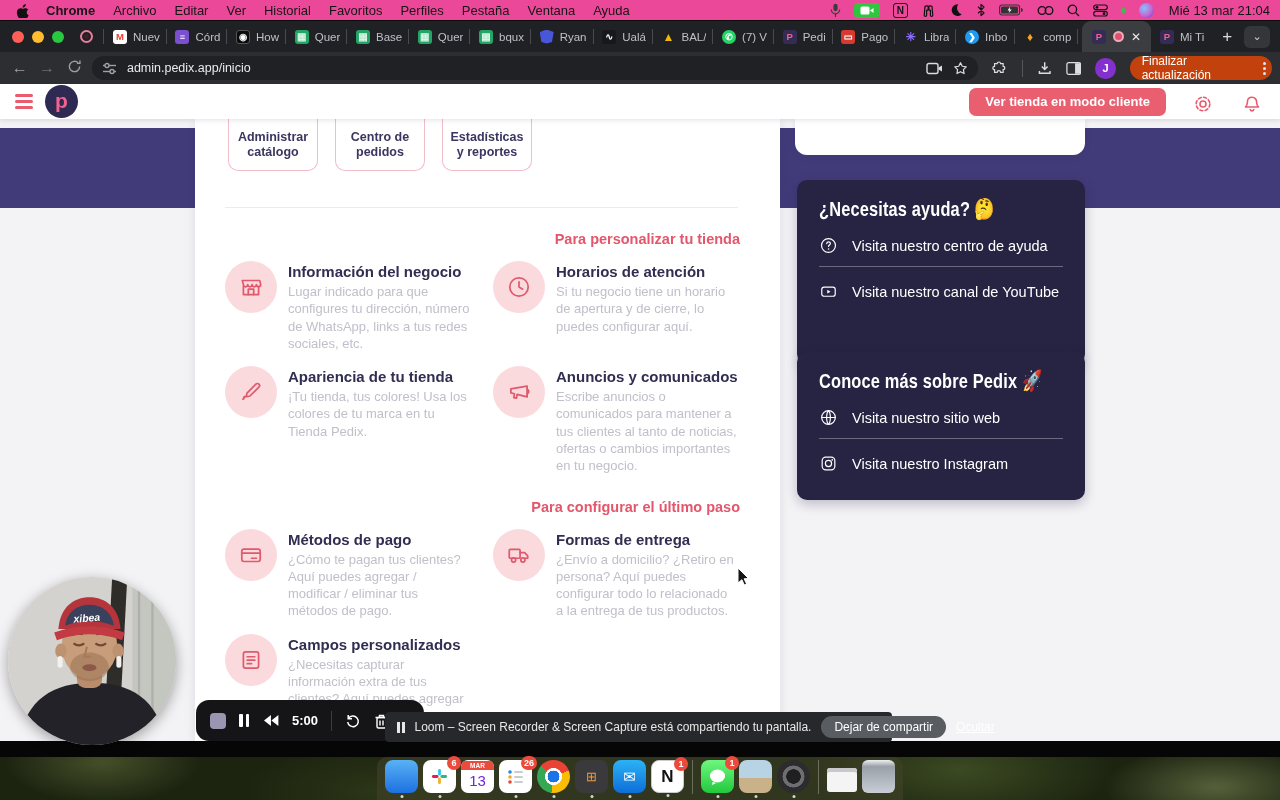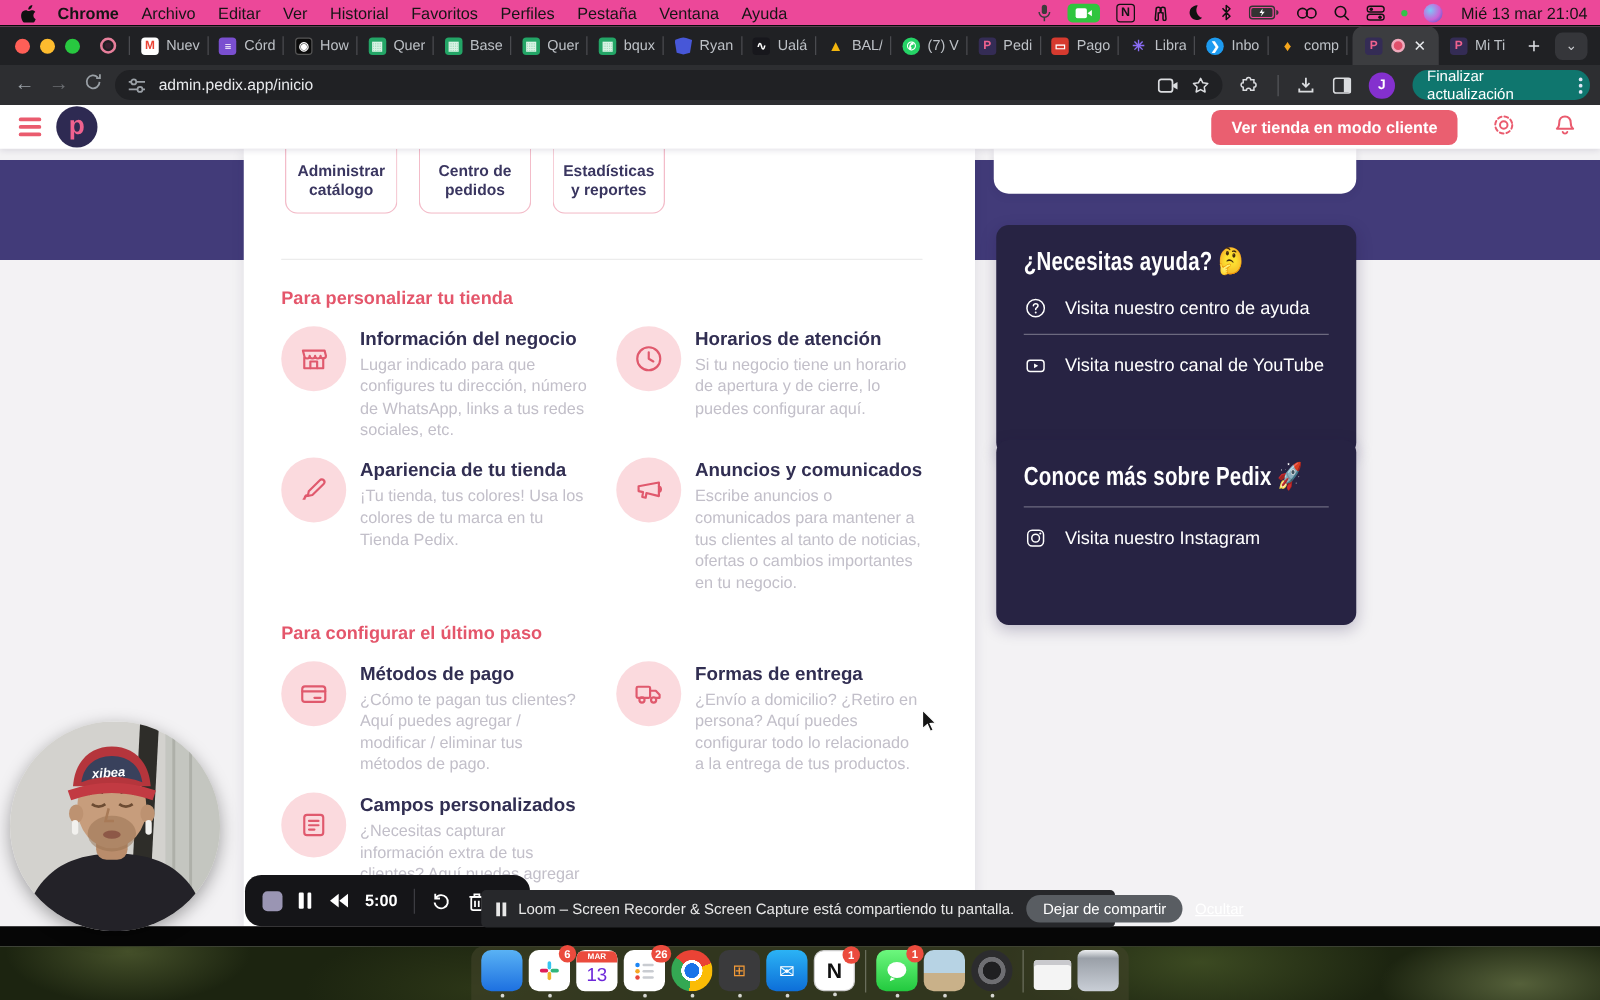--- a/index.html
+++ b/index.html
@@ -59,46 +59,46 @@
   
   .toolbar{position:absolute;left:0;top:52px;width:1280px;height:32px;background:#2d2e31;
     display:flex;align-items:center;z-index:80;}
   .nav-ico{color:#9aa0a6;font-size:16px;width:28px;text-align:center;}
   .urlpill{height:24px;background:#202124;border-radius:13px;margin-left:4px;display:flex;align-items:center;
     width:908px;padding:0 10px;gap:10px;}
   .url{color:#e8eaed;font-size:12.5px;flex:1;}
   .tb-right{display:flex;align-items:center;gap:14px;margin-left:14px;}
   .avatar{width:21px;height:21px;border-radius:50%;background:#8430ce;color:#fff;font-size:11px;font-weight:700;
     display:flex;align-items:center;justify-content:center;}
-  .updbtn{height:24px;background:#0f766e;border-radius:13px;color:#fff;font-size:12px;display:flex;
+  .updbtn{height:24px;background:#c2410c;border-radius:13px;color:#fff;font-size:12px;display:flex;
     align-items:center;gap:8px;padding:0 6px 0 12px;margin-right:8px;}
   .vdots{color:#dfe6f5;letter-spacing:0;font-size:11px;line-height:3px;display:flex;flex-direction:column;gap:2px;}
   .vdots i{width:3px;height:3px;border-radius:50%;background:#dfe6f5;display:block;}
 
   
   .page{position:absolute;left:0;top:84px;width:1280px;height:657px;background:#f3f2f4;overflow:hidden;}
   .appheader{position:absolute;left:0;top:0;width:1280px;height:35px;background:#fff;
     box-shadow:0 1px 5px rgba(40,30,80,.14);z-index:20;display:flex;align-items:center;}
   .burger{width:18px;margin-left:15px;display:flex;flex-direction:column;gap:3.5px;}
   .burger i{height:2.6px;background:#ea5b6e;border-radius:2px;display:block;}
   .plogo{width:33px;height:33px;border-radius:50%;background:#2e2a52;color:#f0628f;font-weight:800;
     font-size:21px;display:flex;align-items:center;justify-content:center;margin-left:12px;padding-bottom:2px;}
-  .hdr-right{margin-left:auto;display:flex;align-items:flex-start;gap:25px;margin-right:16px;}
+  .hdr-right{margin-left:auto;display:flex;align-items:flex-end;gap:25px;margin-right:16px;}
   .storebtn{height:28px;background:#ea5f70;border-radius:7px;color:#fff;font-weight:700;font-size:13px;
     display:flex;align-items:center;padding:0 16px;}
   .band{position:absolute;left:0;top:44px;width:1280px;height:80px;background:#423b79;}
 
   .maincard{position:absolute;left:195px;top:35px;width:585px;height:622px;background:#fff;
     box-shadow:0 2px 10px rgba(40,30,80,.10);overflow:hidden;}
   .navtab{position:absolute;top:0;width:90px;height:52px;border:1.5px solid #f3bcc9;border-top:none;
     border-radius:0 0 10px 10px;background:#fff;display:flex;align-items:center;justify-content:center;
     text-align:center;font-size:12.5px;font-weight:700;color:#3a3660;line-height:1.15;padding:2px 6px;}
   .carddiv{position:absolute;top:88px;left:30px;width:513px;height:1px;background:#ececec;}
   .card-body{position:absolute;top:88px;left:30px;width:515px;}
-  .sechead{color:#e4566b;font-weight:700;font-size:14.5px;margin:24px 0 0;}
+  .sechead{color:#e4566b;font-weight:700;font-size:14.5px;margin:24px 0 0;text-align:right;}
   .fgrid{display:grid;grid-template-columns:245px 245px;column-gap:23px;row-gap:14px;margin-top:14px;}
   .fitem{display:flex;gap:11px;}
   .fico{width:52px;height:52px;border-radius:50%;background:#fbdade;flex:0 0 auto;
     display:flex;align-items:center;justify-content:center;}
   .fico svg{width:26px;height:26px;}
   .ftitle{font-size:15px;font-weight:700;color:#312e52;margin:2px 0 3px;}
   .fdesc{font-size:13px;color:#c2bfc9;line-height:1.33;}
   .s{fill:none;stroke:#e0596d;stroke-width:1.6;stroke-linejoin:round;stroke-linecap:round;}
   .p{fill:none;stroke:#ea5b6e;stroke-width:1.6;stroke-linejoin:round;stroke-linecap:round;}
   .w{fill:none;stroke:#fff;stroke-width:1.5;stroke-linejoin:round;stroke-linecap:round;}
@@ -559,20 +559,27 @@
               <path d="M10.4 9.8l4.2 2.4-4.2 2.4z" fill="#fff"></path>
             </svg>
             <span class="dklbl">Visita nuestro canal de YouTube</span>
           </div>
         </div>
     </div>
 
     <div class="dkcard dk-about">
       <div class="dktitle">Conoce más sobre Pedix 🚀</div>
       <div id="about-links">
+          <div class="dkrow">
+            <svg viewBox="0 0 24 24">
+              <circle class="w" cx="12" cy="12" r="8.6"></circle>
+              <path class="w" d="M3.4 12h17.2M12 3.4c3.1 2.8 3.1 14.4 0 17.2-3.1-2.8-3.1-14.4 0-17.2z"></path>
+            </svg>
+            <span class="dklbl">Visita nuestro sitio web</span>
+          </div>
           <div class="dkdiv"></div>
           <div class="dkrow">
             <svg viewBox="0 0 24 24">
               <rect class="w" x="4" y="4" width="16" height="16" rx="4.5"></rect>
               <circle class="w" cx="12" cy="12" r="3.9"></circle>
               <circle cx="16.7" cy="7.3" r="1.1" fill="#fff"></circle>
             </svg>
             <span class="dklbl">Visita nuestro Instagram</span>
           </div>
         </div>

